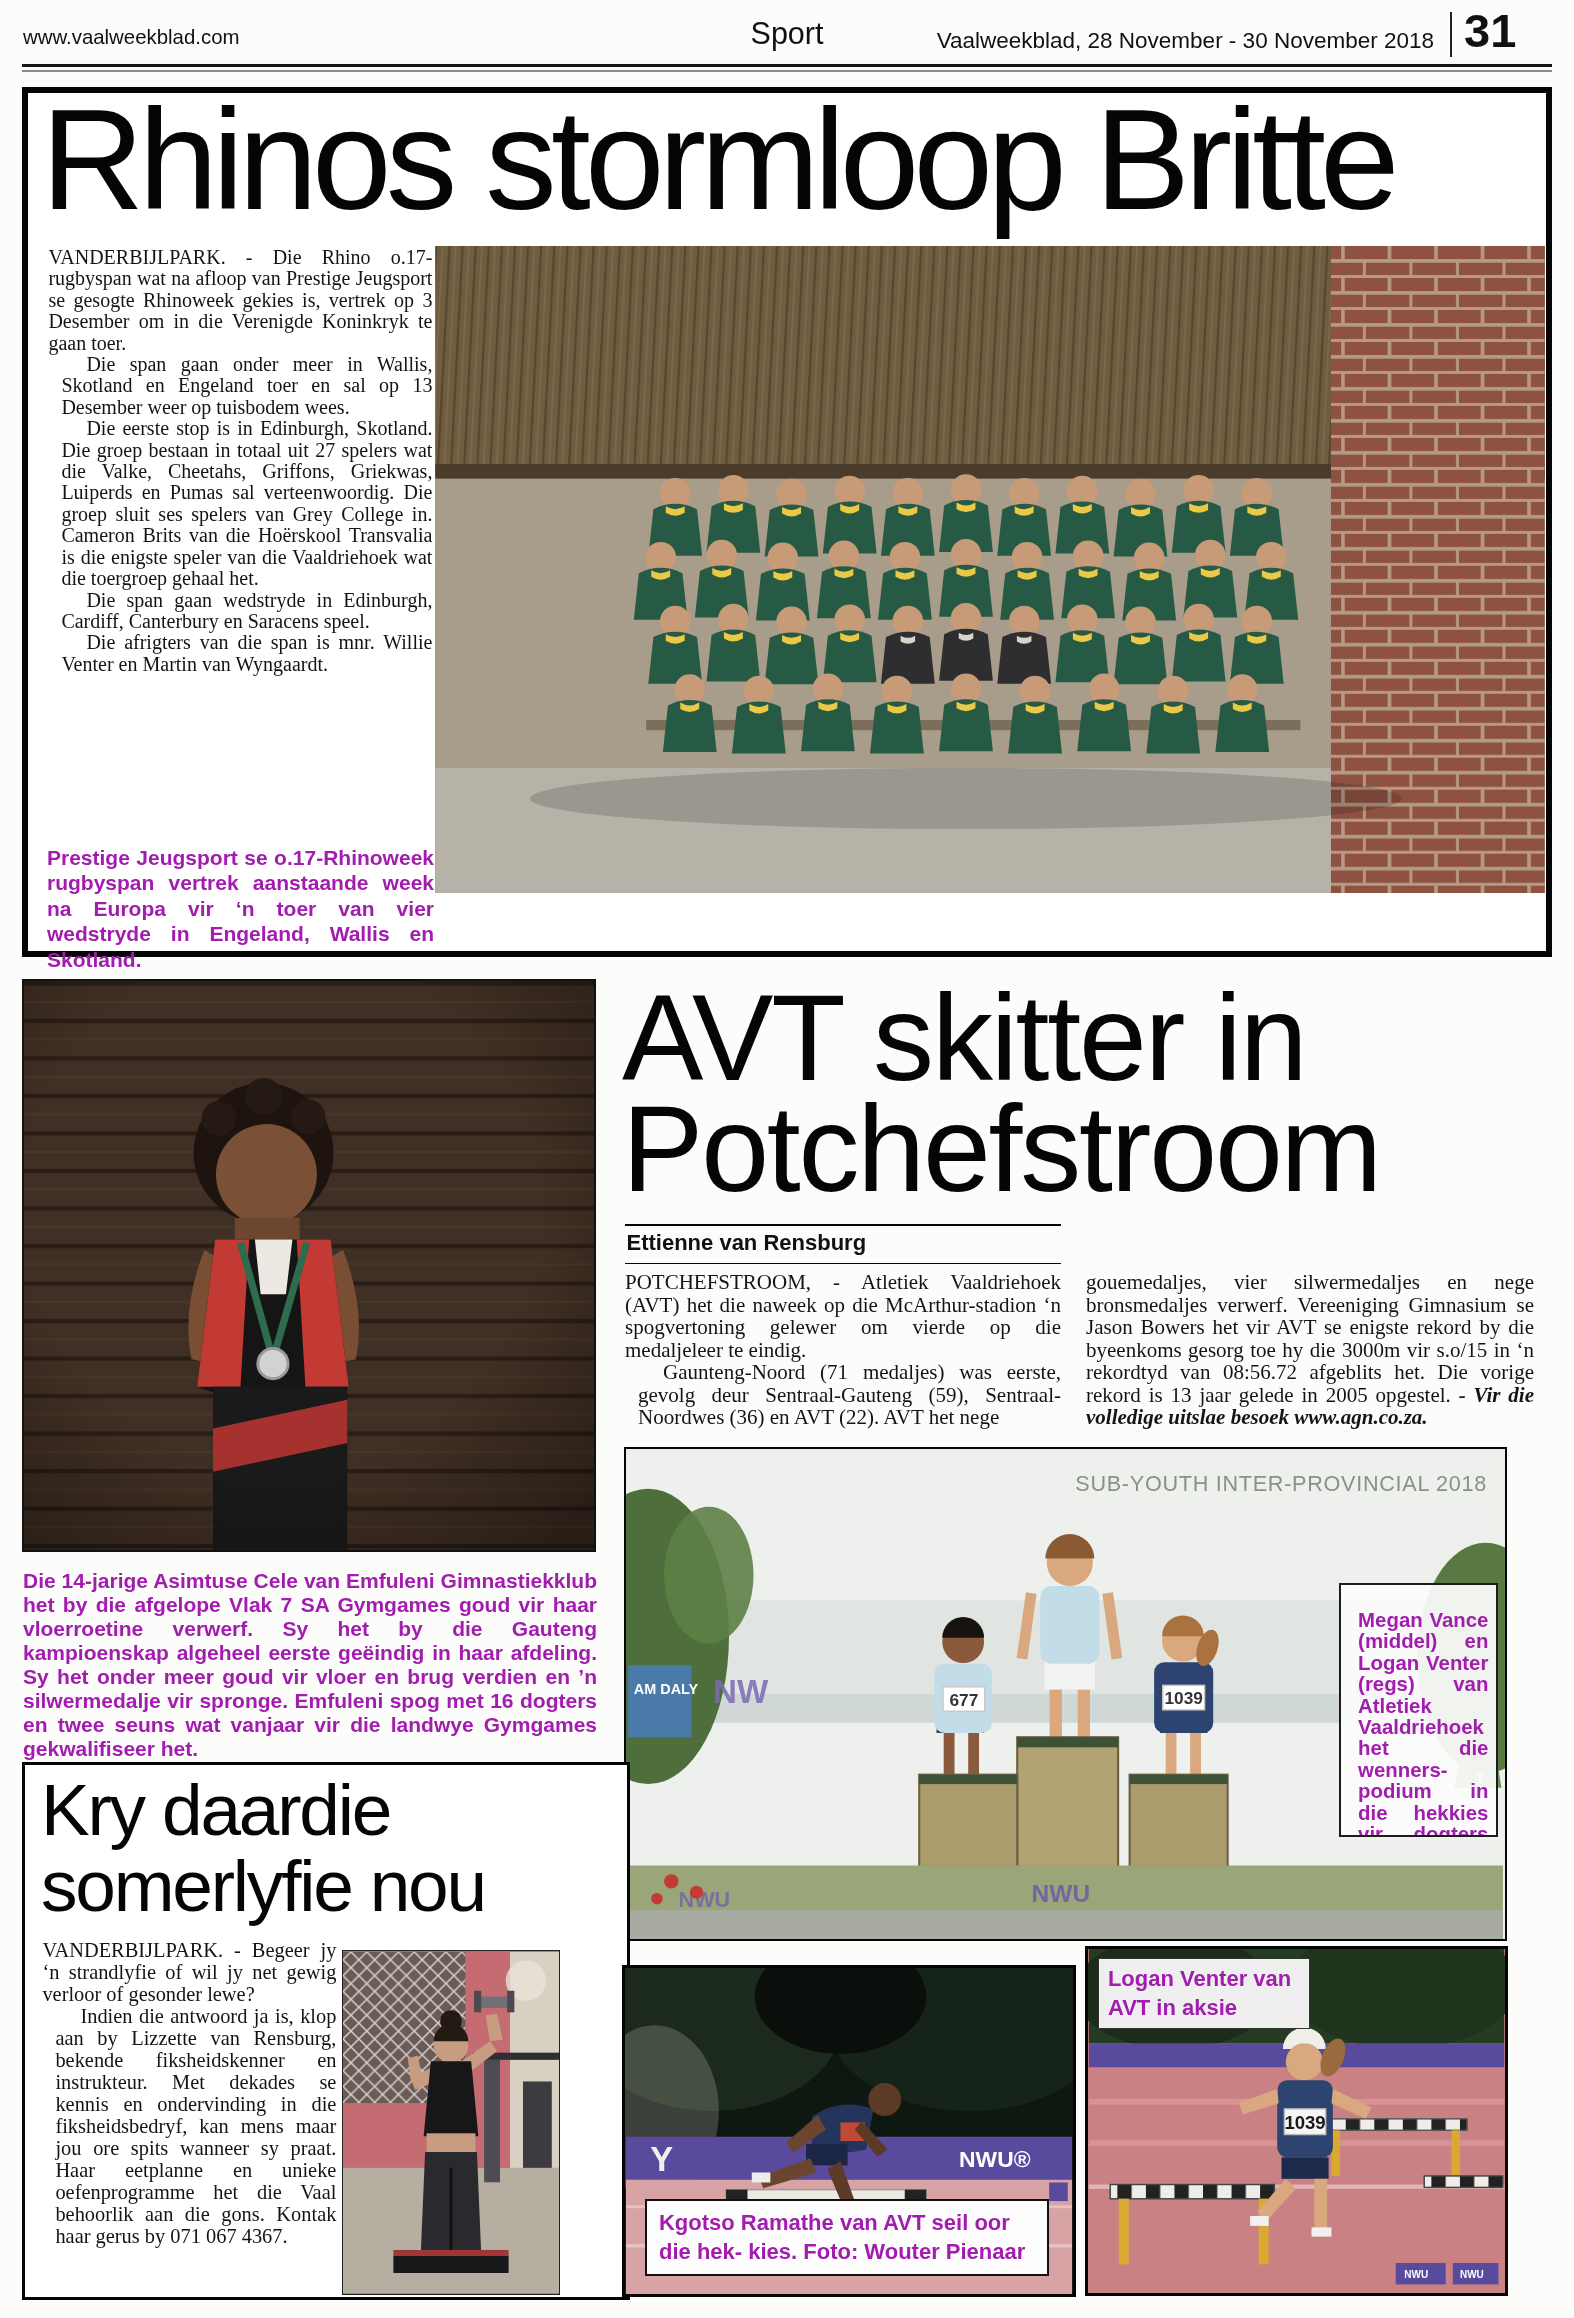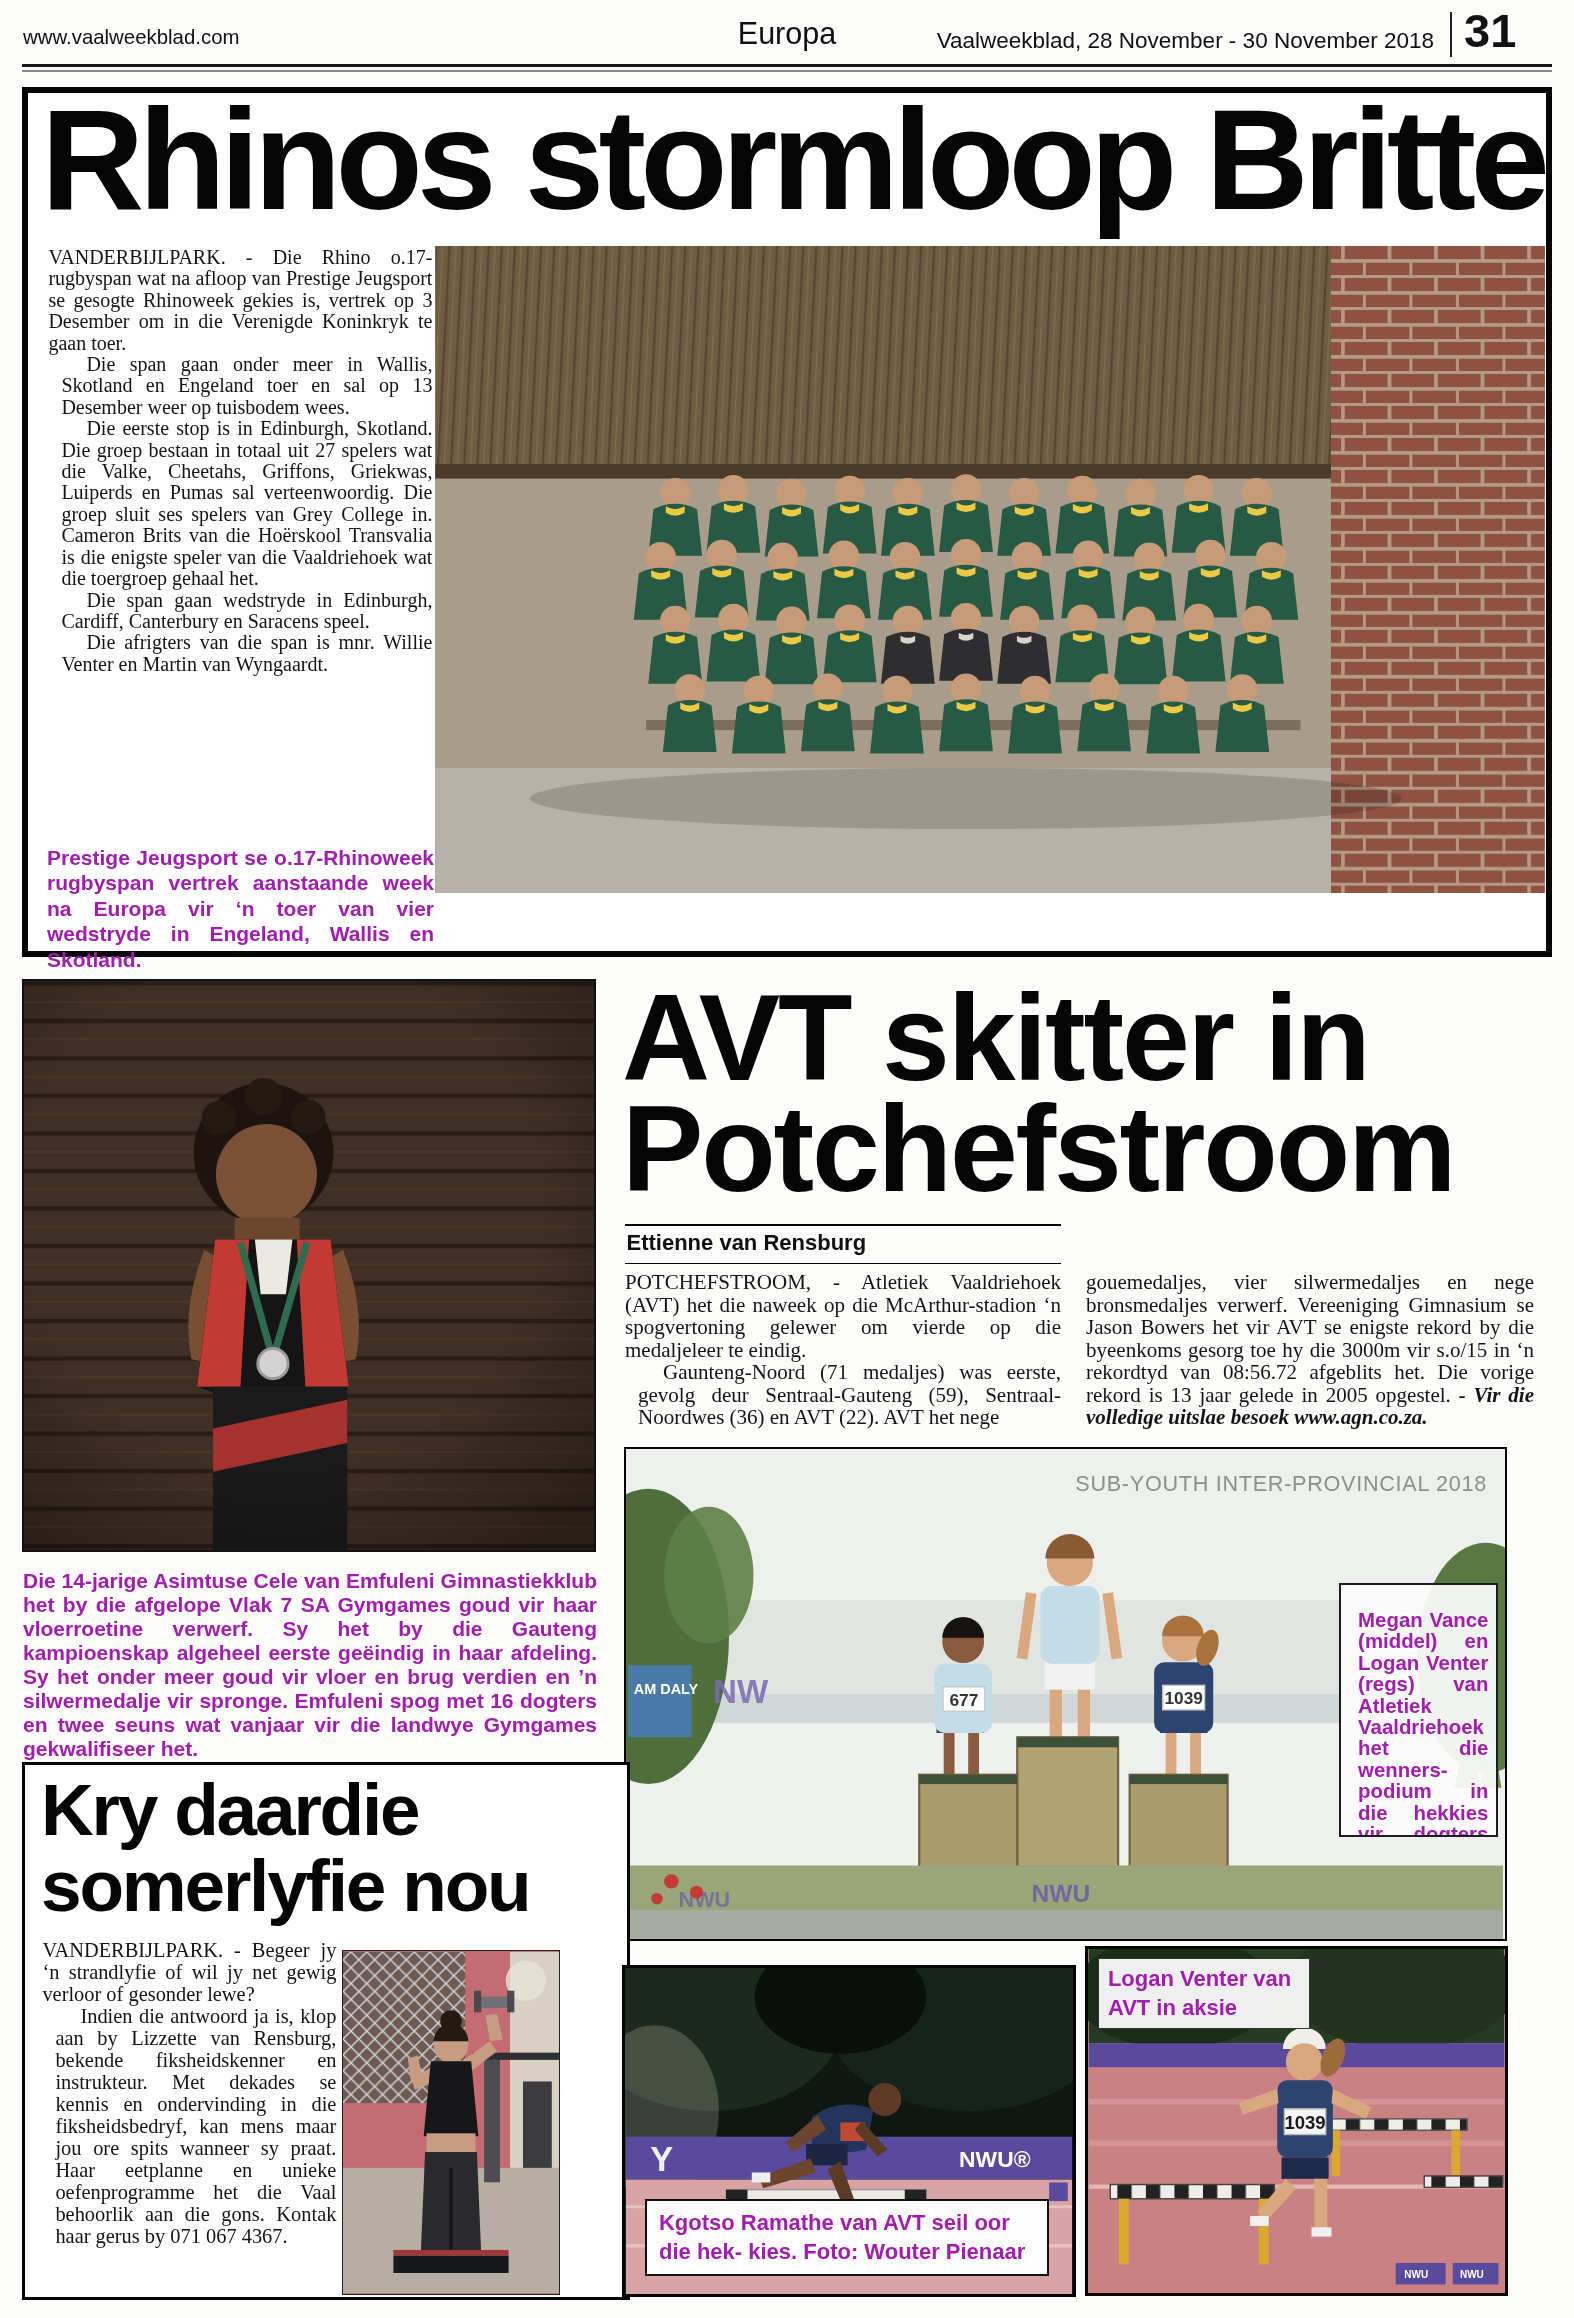--- a/index.html
+++ b/index.html
@@ -8,21 +8,21 @@
     position: relative; width: 1574px; height: 2319px;
     background: #fcfcfa; color:#111;
     font-family: "Liberation Serif", serif;
     overflow: hidden;
   }
   .abs { position: absolute; }
   .sans { font-family: "Liberation Sans", sans-serif; }
   .serifbody { font-size: 20px; line-height: 21.4px; text-align: justify; color:#141414; }
   .serifbody p { margin: 0; }
   .serifbody p + p { text-indent: 25px; margin-left: 13px; }
-  .headline { font-family: "Liberation Sans", sans-serif; font-weight: bold; color: #050505; }
+  .headline { font-family: "Liberation Sans", sans-serif; font-weight: normal; color: #050505; }
   .boldcap { font-family: "Liberation Sans", sans-serif; font-weight: bold; color:#a21caf; text-align: justify; }
   figure { overflow: hidden; }
   figure svg { display:block; width:100%; height:100%; }
 
   
   #hdr-url      { left:23px;  top:26px;  font-size:20.4px; }
   #hdr-section  { left:0; width:1574px; top:16px; text-align:center; font-size:30.5px; }
   #hdr-edition  { right:140px; top:28px; font-size:22.5px;margin-left:36px; }
   #hdr-sep      { left:1450px; top:11.6px; width:2.2px; height:45px; background:#222; }
   #hdr-page     { left:1464px; top:2.9px;  font-size:47px; font-weight:bold; }
@@ -65,21 +65,21 @@
   #logan-photo { left:1085px; top:1946px; width:423px; height:350px; border:3.6px solid #050505; background:#c98184; }
   #logan-cap { position:absolute; left:10.2px; top:8.7px; width:212px; background:rgba(250,250,250,0.95); border:1.5px solid #333;
                padding:5.8px 8.7px; font-size:22px; line-height:29px; text-align:left; }
 </style>
 </head>
 <body>
 
 <div id="page">
 
   <div class="abs sans" id="hdr-url">www.vaalweekblad.com</div>
-  <div class="abs sans" id="hdr-section">Europa</div>
+  <div class="abs sans" id="hdr-section">Sport</div>
   <div class="abs sans" id="hdr-edition">Vaalweekblad, 28 November - 30 November 2018</div>
   <div class="abs" id="hdr-sep"></div>
   <div class="abs sans" id="hdr-page">31</div>
   <div class="abs" id="hdr-rule1"></div>
   <div class="abs" id="hdr-rule2"></div>
 
   <section class="abs" id="rhinos-box" style="position:absolute;">
     <h1 class="abs headline" id="rhinos-headline">Rhinos stormloop Britte</h1>
 
     <div class="abs serifbody" id="rhinos-col">

